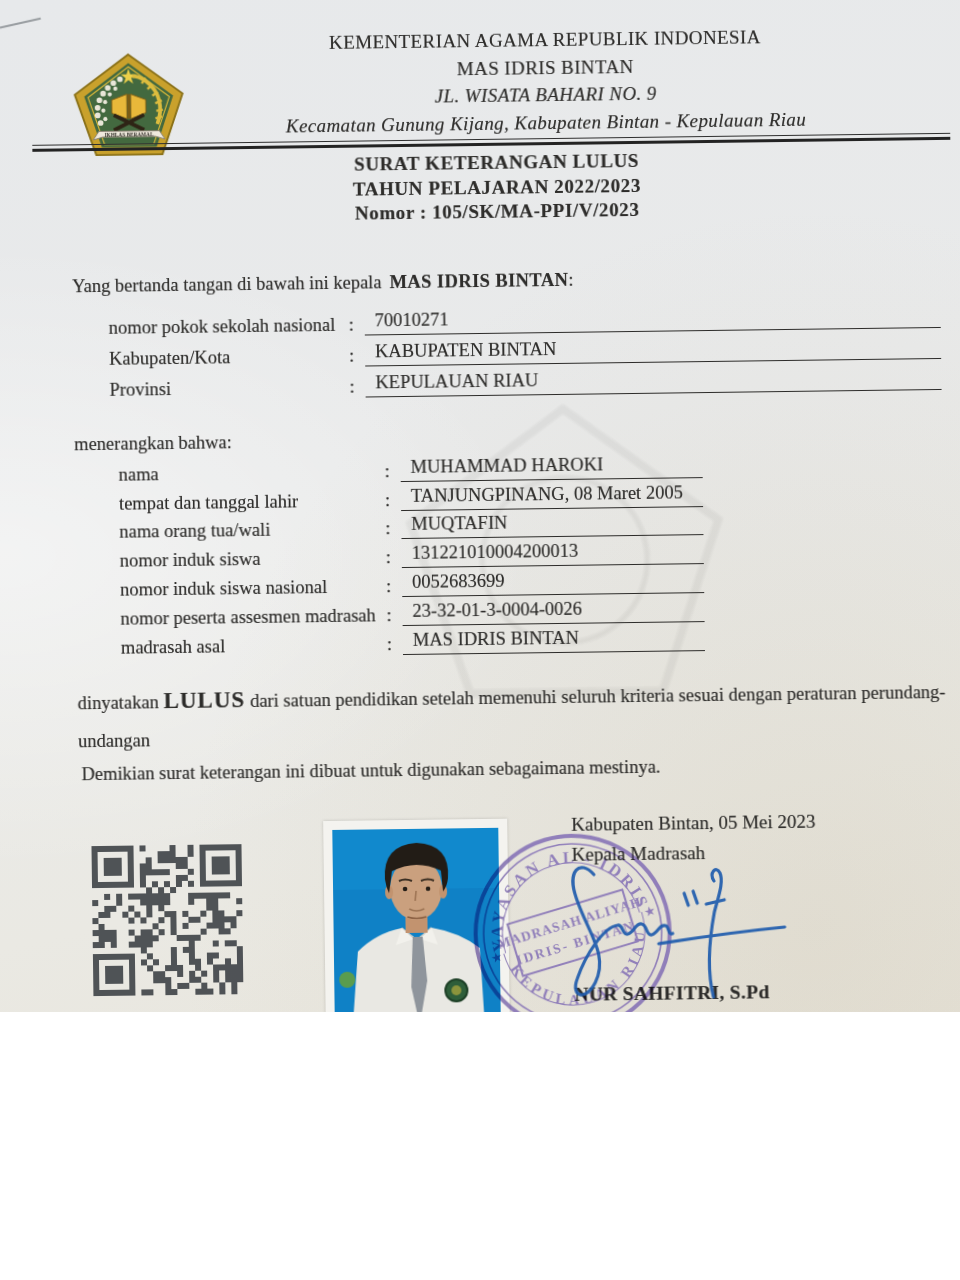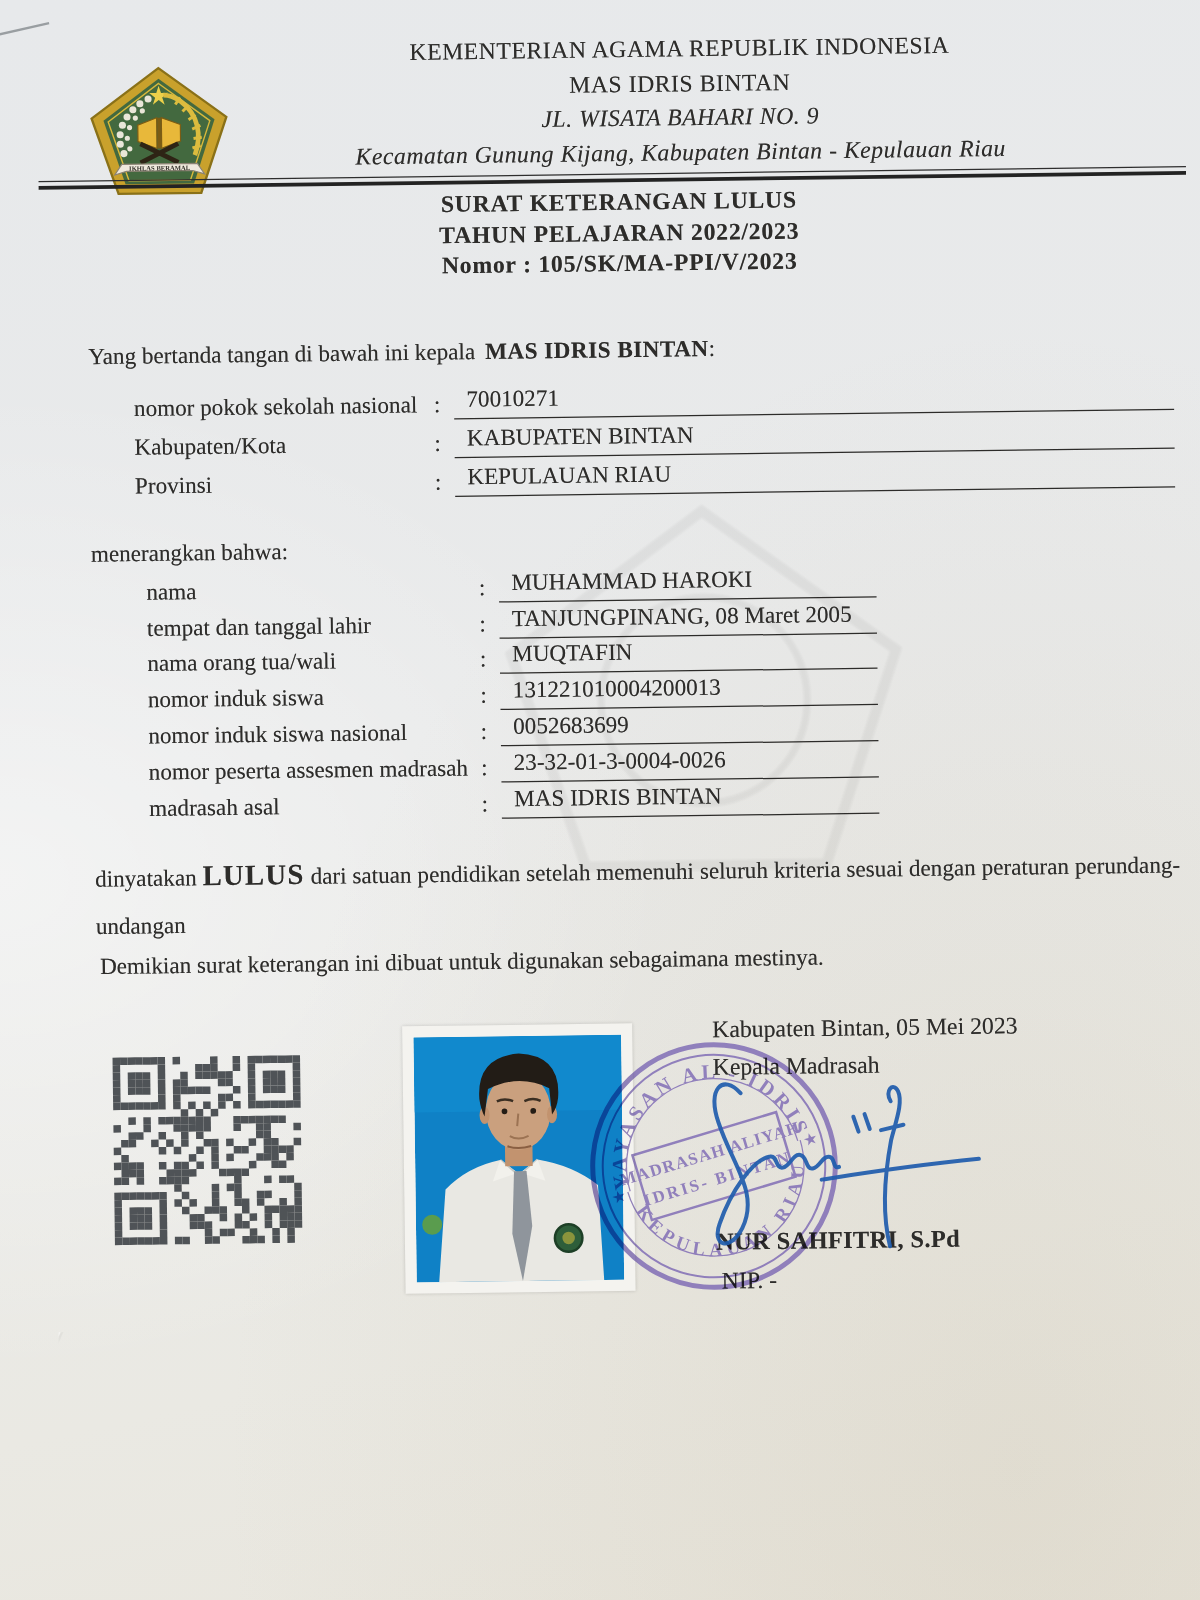--- a/index.html
+++ b/index.html
@@ -1,17 +1,17 @@
 <!DOCTYPE html>
 <html><head>
 <meta charset="utf-8">
 <style>
   html,body{margin:0;padding:0;}
   #page{
-    position:relative;width:960px;height:1280px;overflow:hidden;
+    position:relative;width:960px;height:1012px;overflow:hidden;
     font-family:"Liberation Serif","DejaVu Serif",serif;
     background:
       radial-gradient(ellipse at 85% 92%, rgba(190,178,150,.20), rgba(0,0,0,0) 55%),
       radial-gradient(ellipse at 0% 55%, rgba(255,255,255,.45), rgba(0,0,0,0) 40%),
       linear-gradient(168deg,#e7e9eb 0%,#e9eaea 45%,#eae9e3 78%,#e8e5dc 100%);
     color:#2d2c2a;
   }
   #sheet{position:absolute;inset:0;transform:rotate(-0.75deg);transform-origin:50% 42%;}
   .crease{position:absolute;pointer-events:none;}
   #crease1{left:40px;top:1060px;width:380px;height:220px;

